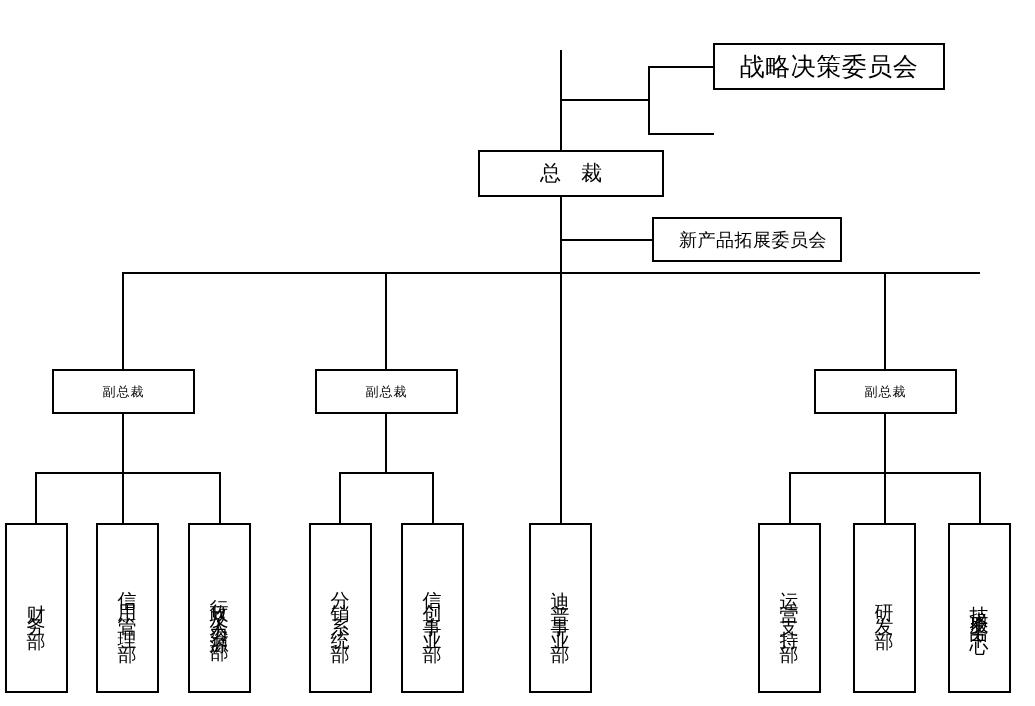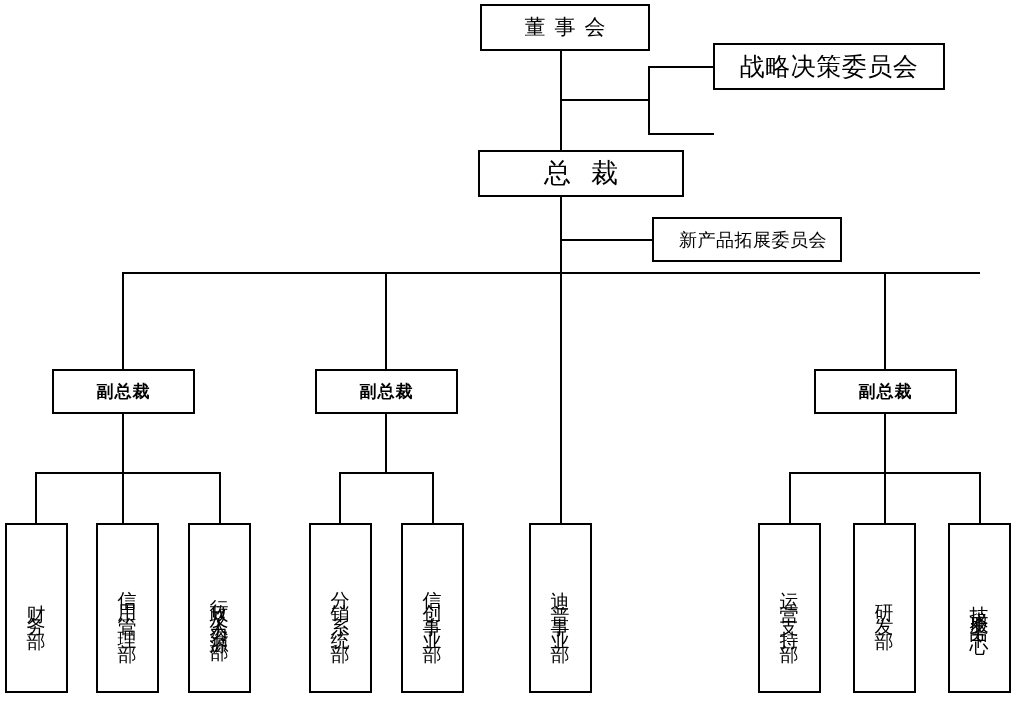--- a/index.html
+++ b/index.html
@@ -33,39 +33,38 @@
     white-space: pre;
   }
   
   .n-board {
     left: 480px; top: 4px; width: 170px; height: 47px;
     font-size: 21px;
     letter-spacing: 9px;
     text-indent: 9px;
   }
   .n-president {
-    left: 478px; top: 150px; width: 206px; height: 47px;
-    font-size: 27px;
+    left: 478px; top: 150px; width: 186px; height: 47px;
+    font-size: 21px;
     letter-spacing: 20px;
     text-indent: 20px;
   }
   .n-committee {
     font-size: 25px;
     letter-spacing: 0.5px;
   }
   .n-strategy { left: 713px; top: 43px; width: 232px; height: 47px; }
   .n-risk     { left: 713px; top: 112px; width: 232px; height: 47px; }
   .n-newprod  { left: 652px; top: 217px; width: 190px; height: 45px; font-size: 18px; padding-left: 12px; }
 
   
   .n-vp {
     top: 369px; width: 143px; height: 45px;
-    font-size: 17px;
+    font-size: 13px;
     letter-spacing: 1px;
-    font-weight: bold;
   }
   .n-vp1 { left: 52px; }
   .n-vp2 { left: 315px; }
   .n-vp3 { left: 814px; }
 
   
   .n-dept {
     top: 523px; height: 170px;
     font-size: 19px;
     padding: 6px 2px;
@@ -127,23 +126,20 @@
   <div class="ln ln-h" style="left:339px; top:472px; width:95px;"></div>
   <div class="ln ln-v" style="left:339px; top:472px; height:52px;"></div>
   <div class="ln ln-v" style="left:432px; top:472px; height:52px;"></div>
 
   <div class="ln ln-v" style="left:884px; top:413px; height:61px;"></div>
   <div class="ln ln-h" style="left:789px; top:472px; width:192px;"></div>
   <div class="ln ln-v" style="left:789px; top:472px; height:52px;"></div>
   <div class="ln ln-v" style="left:884px; top:472px; height:52px;"></div>
   <div class="ln ln-v" style="left:979px; top:472px; height:52px;"></div>
 
-  <div class="node n-board">
-    <span class="lbl">董事会</span>
-  </div>
 
   <div class="node n-committee n-strategy">
     <span class="lbl">战略决策委员会</span>
   </div>
 
 
   <div class="node n-president">
     <span class="lbl">总裁</span>
   </div>
 

